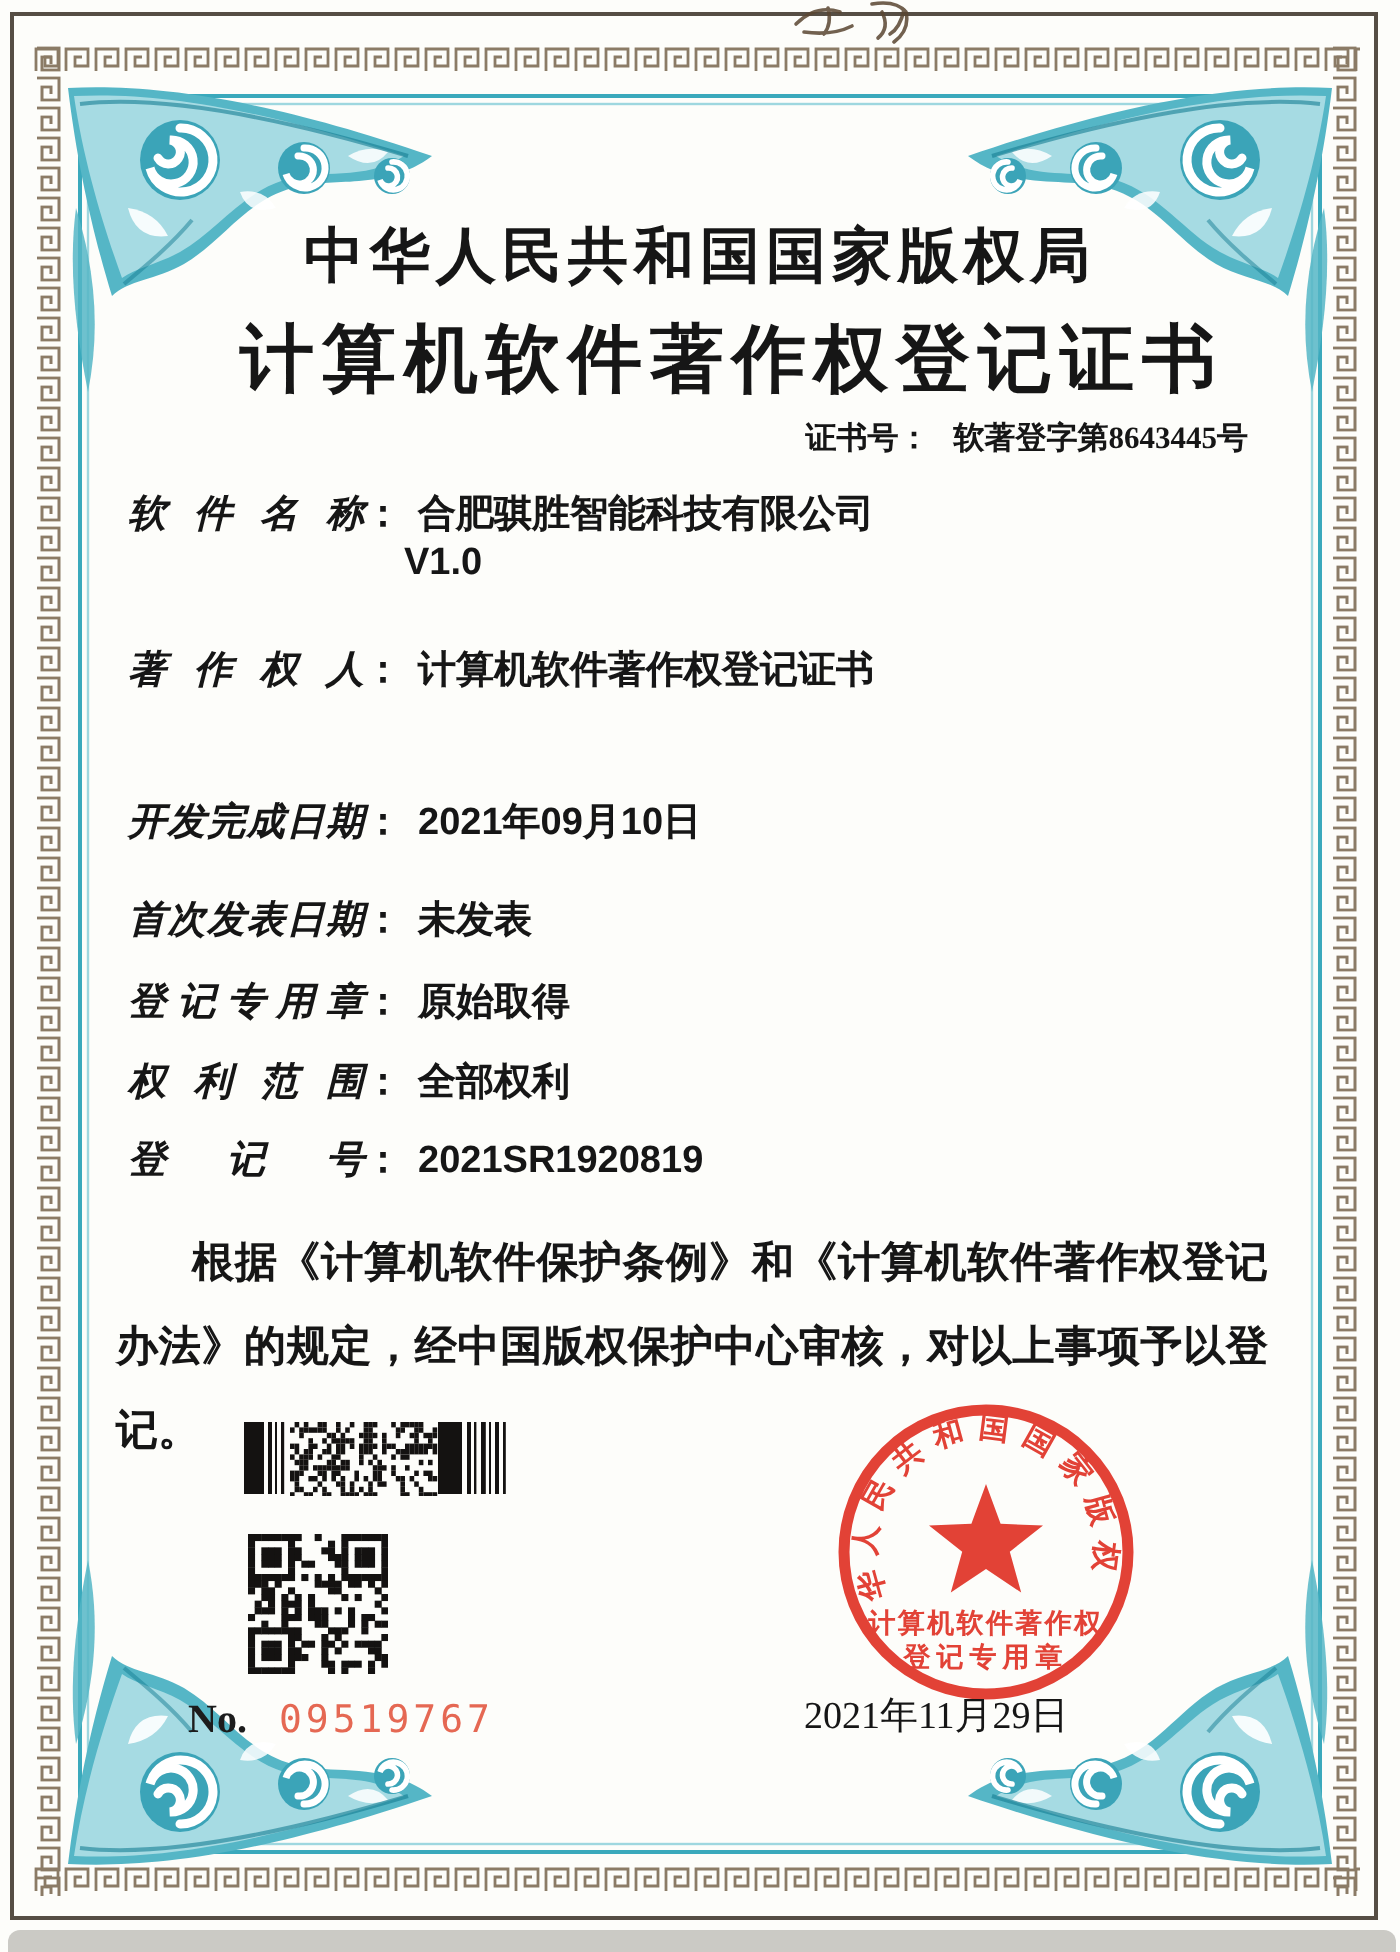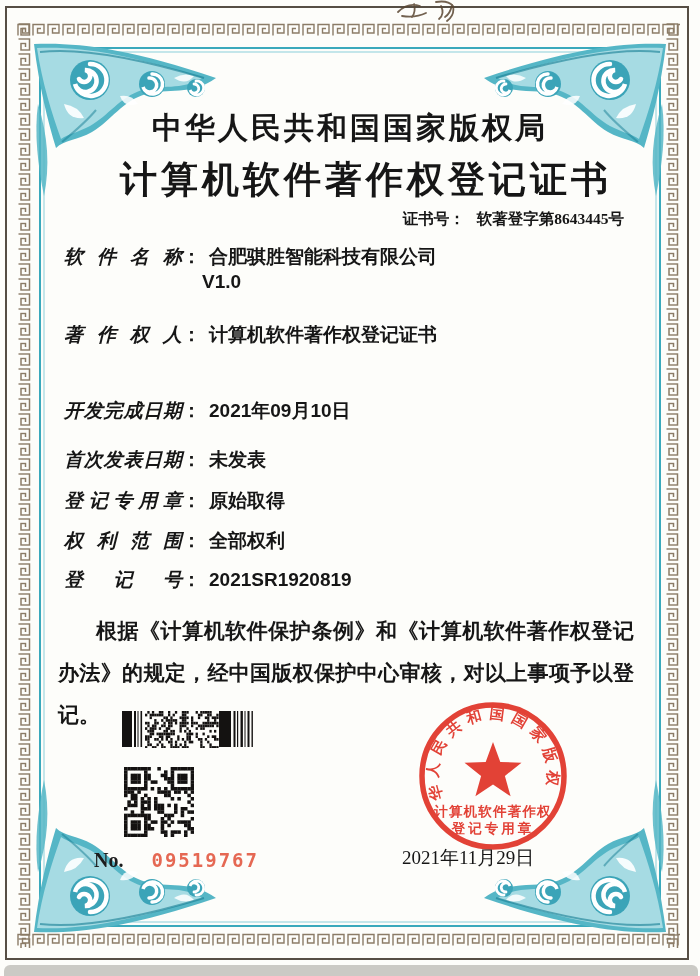--- a/index.html
+++ b/index.html
@@ -20,22 +20,22 @@
   .frow{position:absolute;left:0;white-space:nowrap;font-weight:bold;font-size:19px;}
   .flabel{display:inline-block;width:118px;text-align:justify;text-align-last:justify;
           vertical-align:top;font-style:italic;}
   .colon{display:inline-block;}
   .fvalue{margin-left:8px;}
   .fvalue2{position:absolute;left:138px;top:27px;font-weight:bold;font-size:19px;}
   .statement{left:58px;top:610px;width:576px;font-family:"Liberation Serif",serif;
              font-weight:bold;font-size:21px;line-height:42px;text-indent:38px;text-align:justify;}
   .no-line{left:94px;top:849px;white-space:nowrap;}
   .no-label{font-family:"Liberation Serif",serif;font-weight:bold;font-size:20px;color:#1c1c1c;}
-  .no-digits{font-family:"DejaVu Sans Mono",monospace;font-weight:bold;font-size:19px;
-             letter-spacing:2px;color:#e2543c;margin-left:28px;opacity:.88;}
+  .no-digits{font-family:"DejaVu Sans Mono",monospace;font-weight:normal;font-size:19px;
+             letter-spacing:2px;color:#e2543c;margin-left:16px;opacity:.88;}
   .issue-date{left:402px;top:845px;width:168px;font-family:"Liberation Serif",serif;
               font-weight:normal;font-size:19px;white-space:nowrap;}
   .photo-strip{left:4px;right:2px;bottom:0;height:11px;background:#c8c7c2;
                border-radius:6px 6px 0 0;opacity:.95;}
   .seal-wrap{left:404px;top:688px;mix-blend-mode:multiply;}
 </style>
 </head>
 <body>
 
 <div class="stage">

